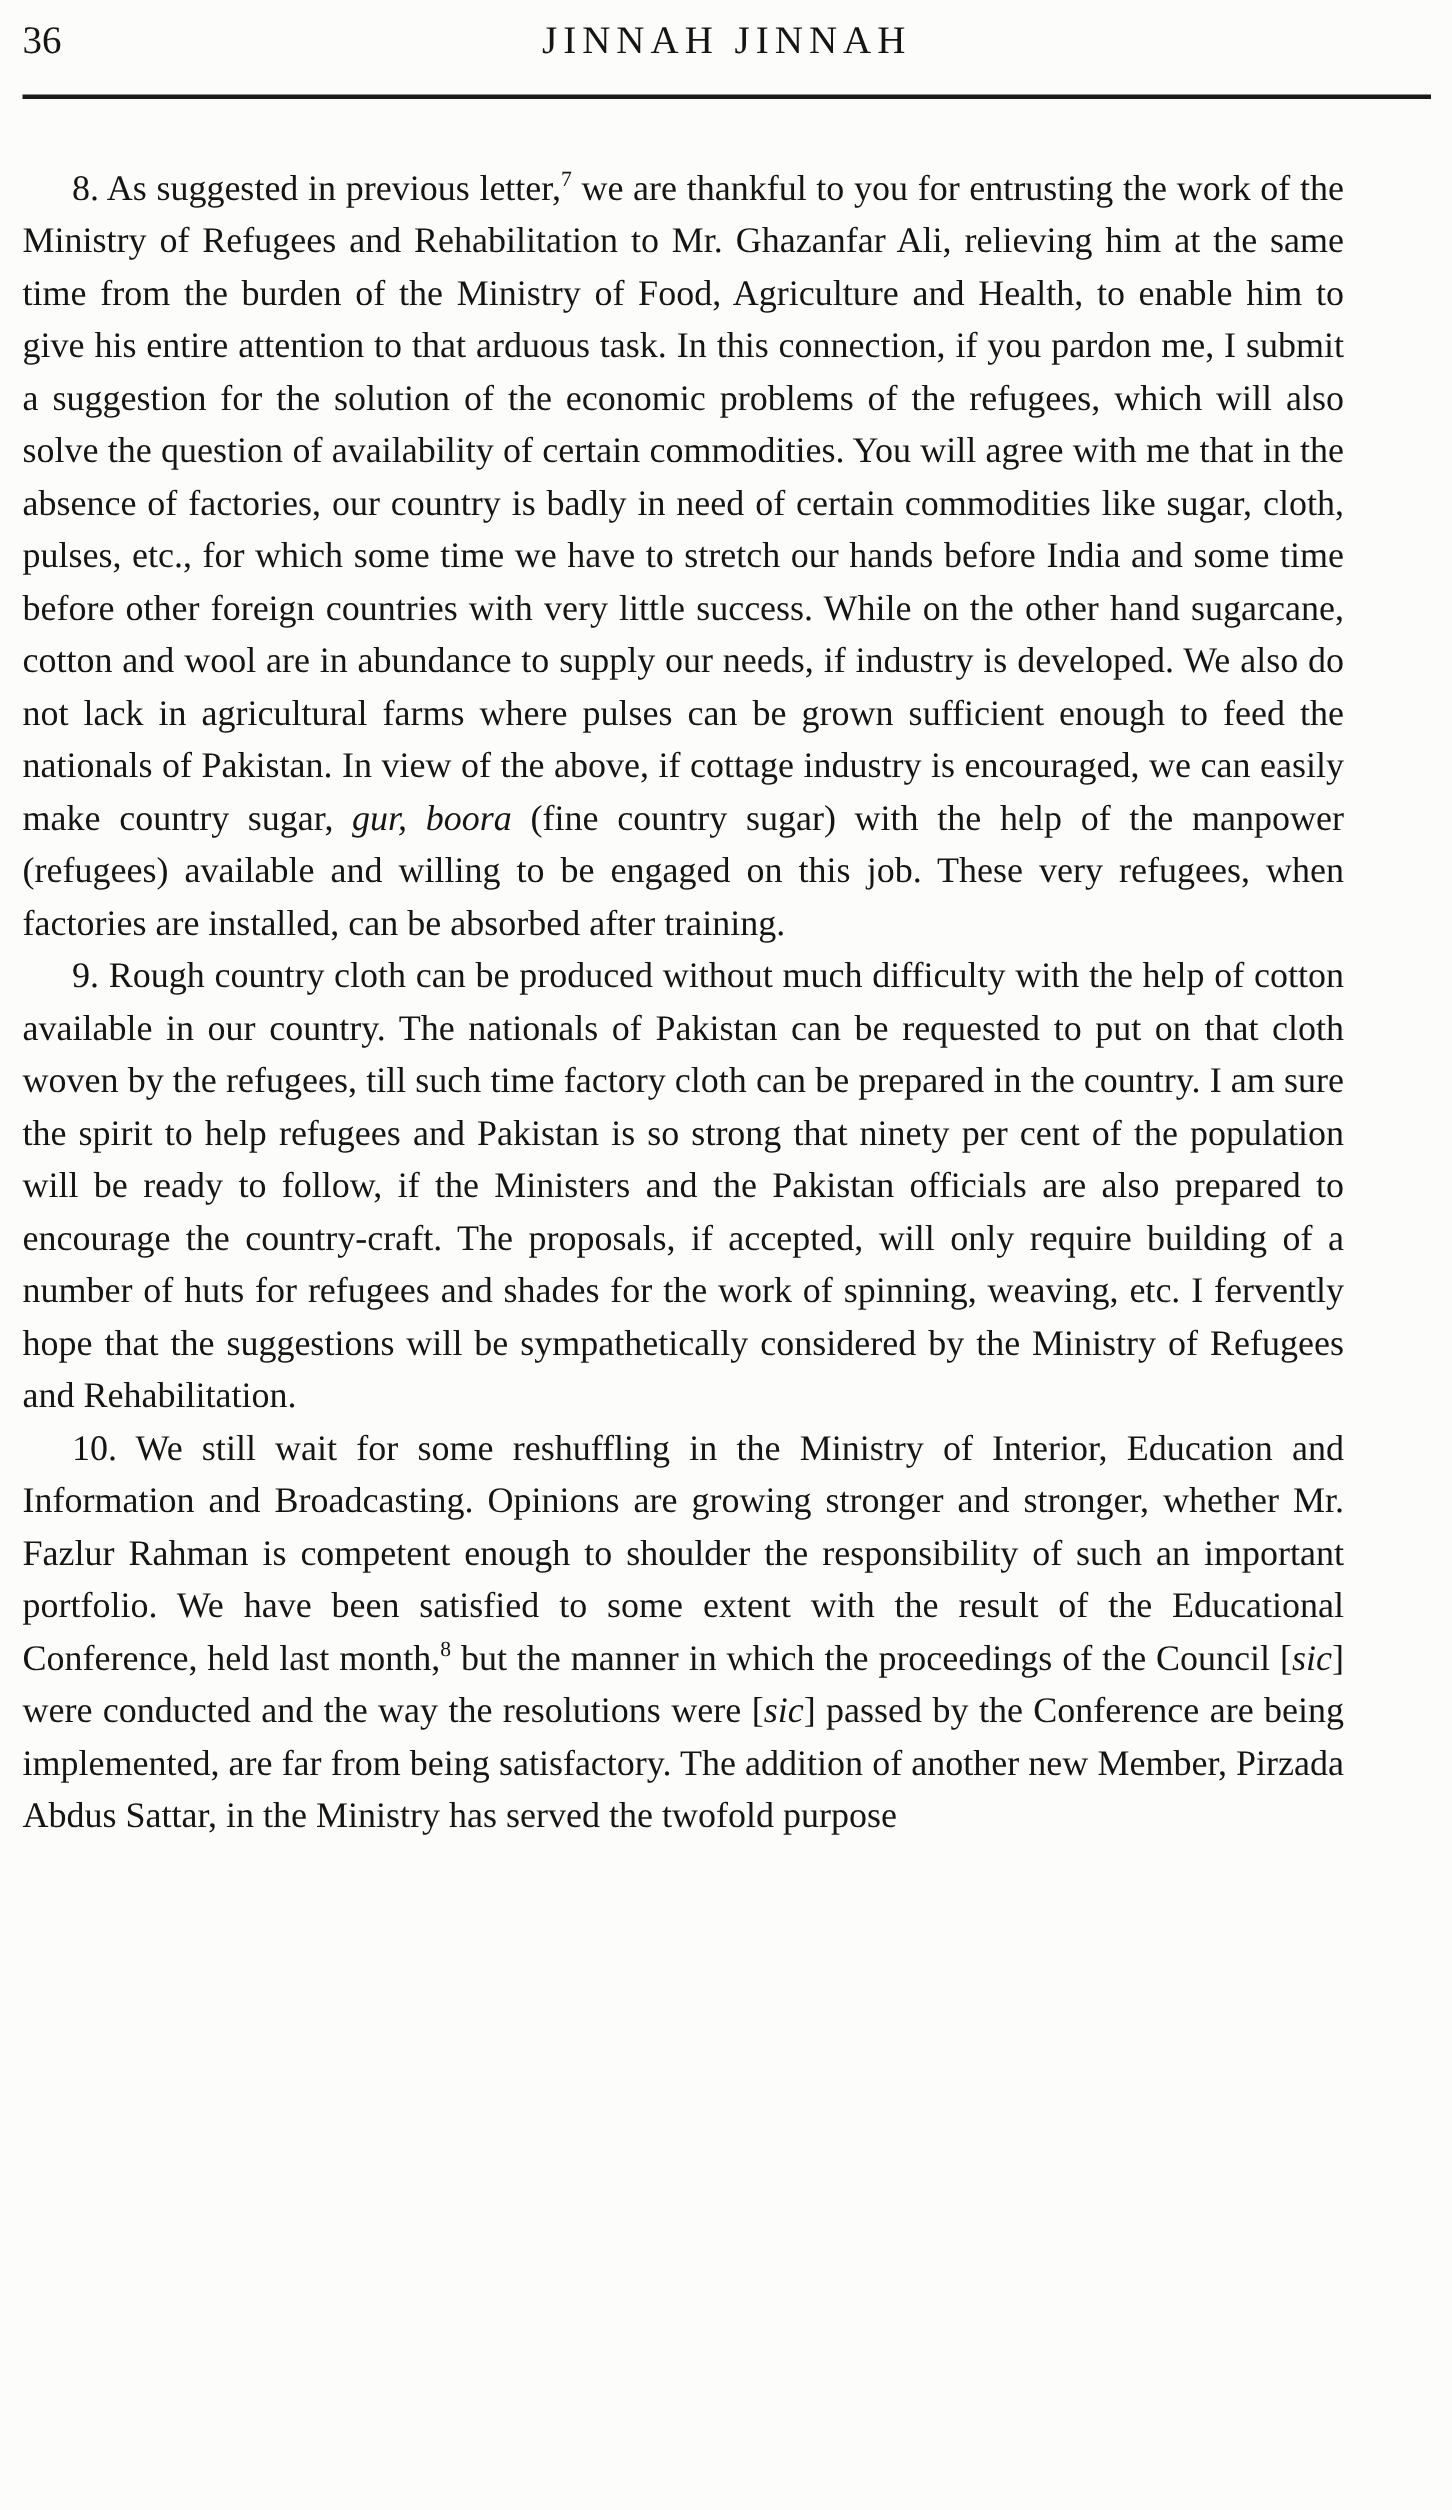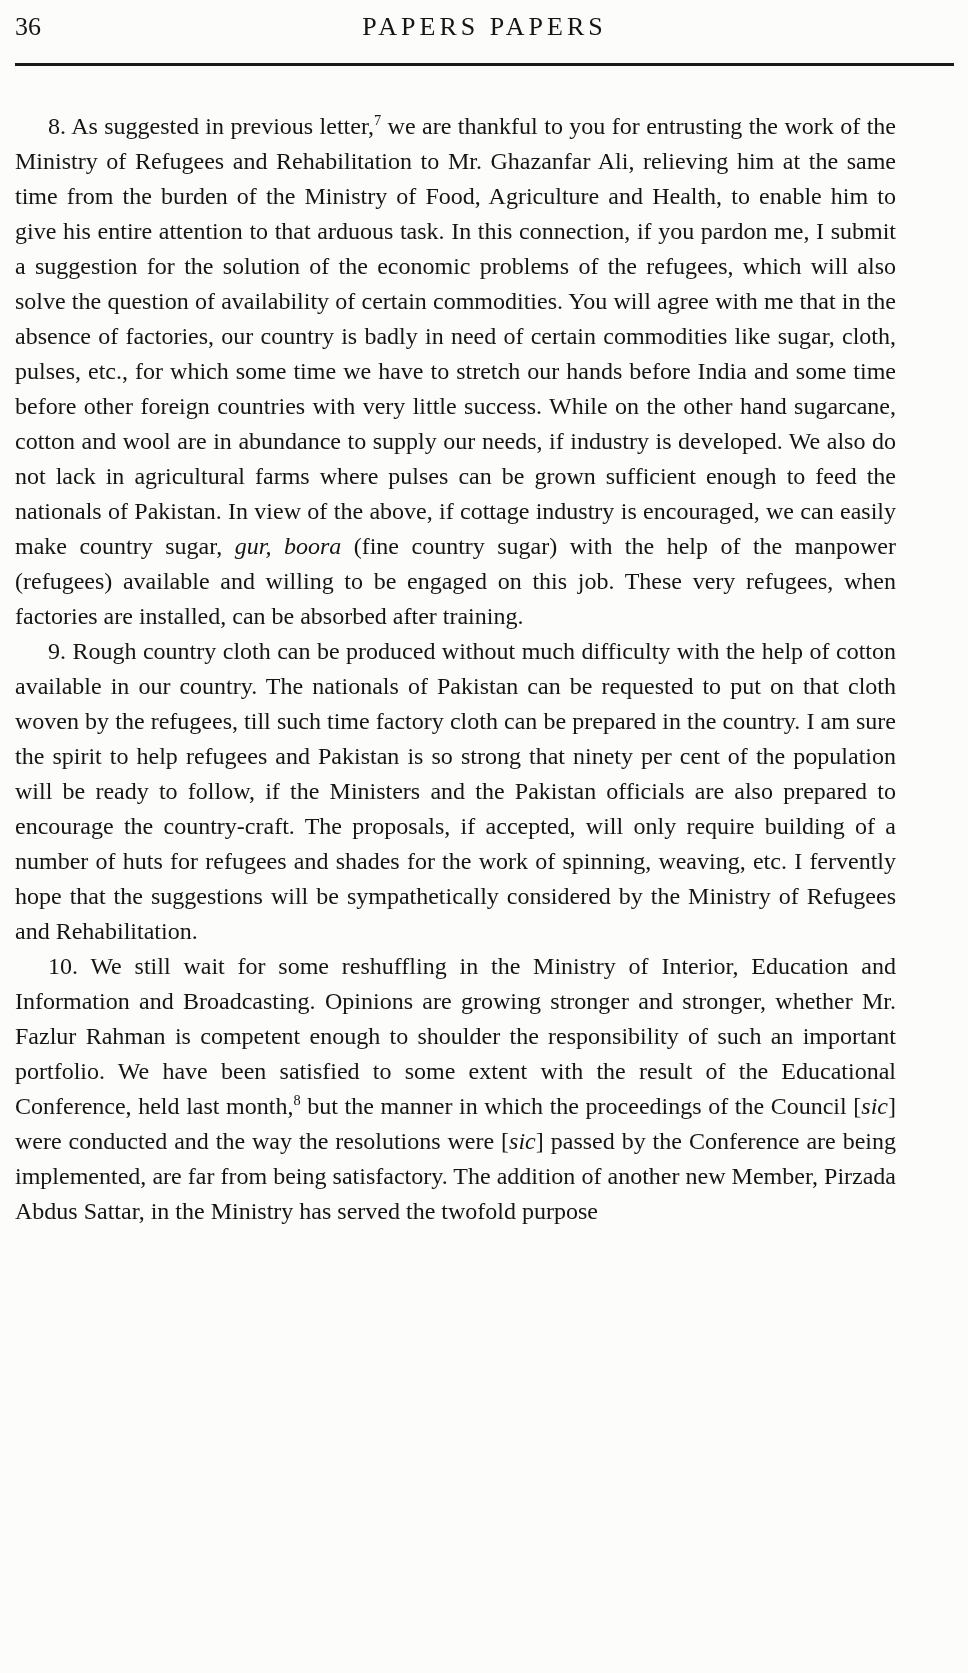--- a/index.html
+++ b/index.html
@@ -61,21 +61,21 @@
     line-height: 0;
   }
 </style>
 </head>
 <body>
 
 <div class="page">
 
   <header class="page-header">
     <span class="page-number">36</span>
-    <span class="running-title">PAPERS PAPERS</span>
+    <span class="running-title">JINNAH JINNAH</span>
     <span></span>
   </header>
 
   <hr class="header-rule">
 
   <main class="page-body">
     <p class="para"><span class="run run-normal">8. As suggested in previous letter,</span><sup class="run run-sup">7</sup><span class="run run-normal"> we are thankful to you for entrusting the work of the Ministry of Refugees and Rehabilitation to Mr. Ghazanfar Ali, relieving him at the same time from the burden of the Ministry of Food, Agriculture and Health, to enable him to give his entire attention to that arduous task. In this connection, if you pardon me, I submit a suggestion for the solution of the economic problems of the refugees, which will also solve the question of availability of certain commodities. You will agree with me that in the absence of factories, our country is badly in need of certain commodities like sugar, cloth, pulses, etc., for which some time we have to stretch our hands before India and some time before other foreign countries with very little success. While on the other hand sugarcane, cotton and wool are in abundance to supply our needs, if industry is developed. We also do not lack in agricultural farms where pulses can be grown sufficient enough to feed the nationals of Pakistan. In view of the above, if cottage industry is encouraged, we can easily make country sugar, </span><span class="run run-italic">gur, boora</span><span class="run run-normal"> (fine country sugar) with the help of the manpower (refugees) available and willing to be engaged on this job. These very refugees, when factories are installed, can be absorbed after training.</span></p>
     <p class="para"><span class="run run-normal">9. Rough country cloth can be produced without much difficulty with the help of cotton available in our country. The nationals of Pakistan can be requested to put on that cloth woven by the refugees, till such time factory cloth can be prepared in the country. I am sure the spirit to help refugees and Pakistan is so strong that ninety per cent of the population will be ready to follow, if the Ministers and the Pakistan officials are also prepared to encourage the country-craft. The proposals, if accepted, will only require building of a number of huts for refugees and shades for the work of spinning, weaving, etc. I fervently hope that the suggestions will be sympathetically considered by the Ministry of Refugees and Rehabilitation.</span></p>
     <p class="para"><span class="run run-normal">10. We still wait for some reshuffling in the Ministry of Interior, Education and Information and Broadcasting. Opinions are growing stronger and stronger, whether Mr. Fazlur Rahman is competent enough to shoulder the responsibility of such an important portfolio. We have been satisfied to some extent with the result of the Educational Conference, held last month,</span><sup class="run run-sup">8</sup><span class="run run-normal"> but the manner in which the proceedings of the Council [</span><span class="run run-italic">sic</span><span class="run run-normal">] were conducted and the way the resolutions were [</span><span class="run run-italic">sic</span><span class="run run-normal">] passed by the Conference are being implemented, are far from being satisfactory. The addition of another new Member, Pirzada Abdus Sattar, in the Ministry has served the twofold purpose</span></p>
   </main>

